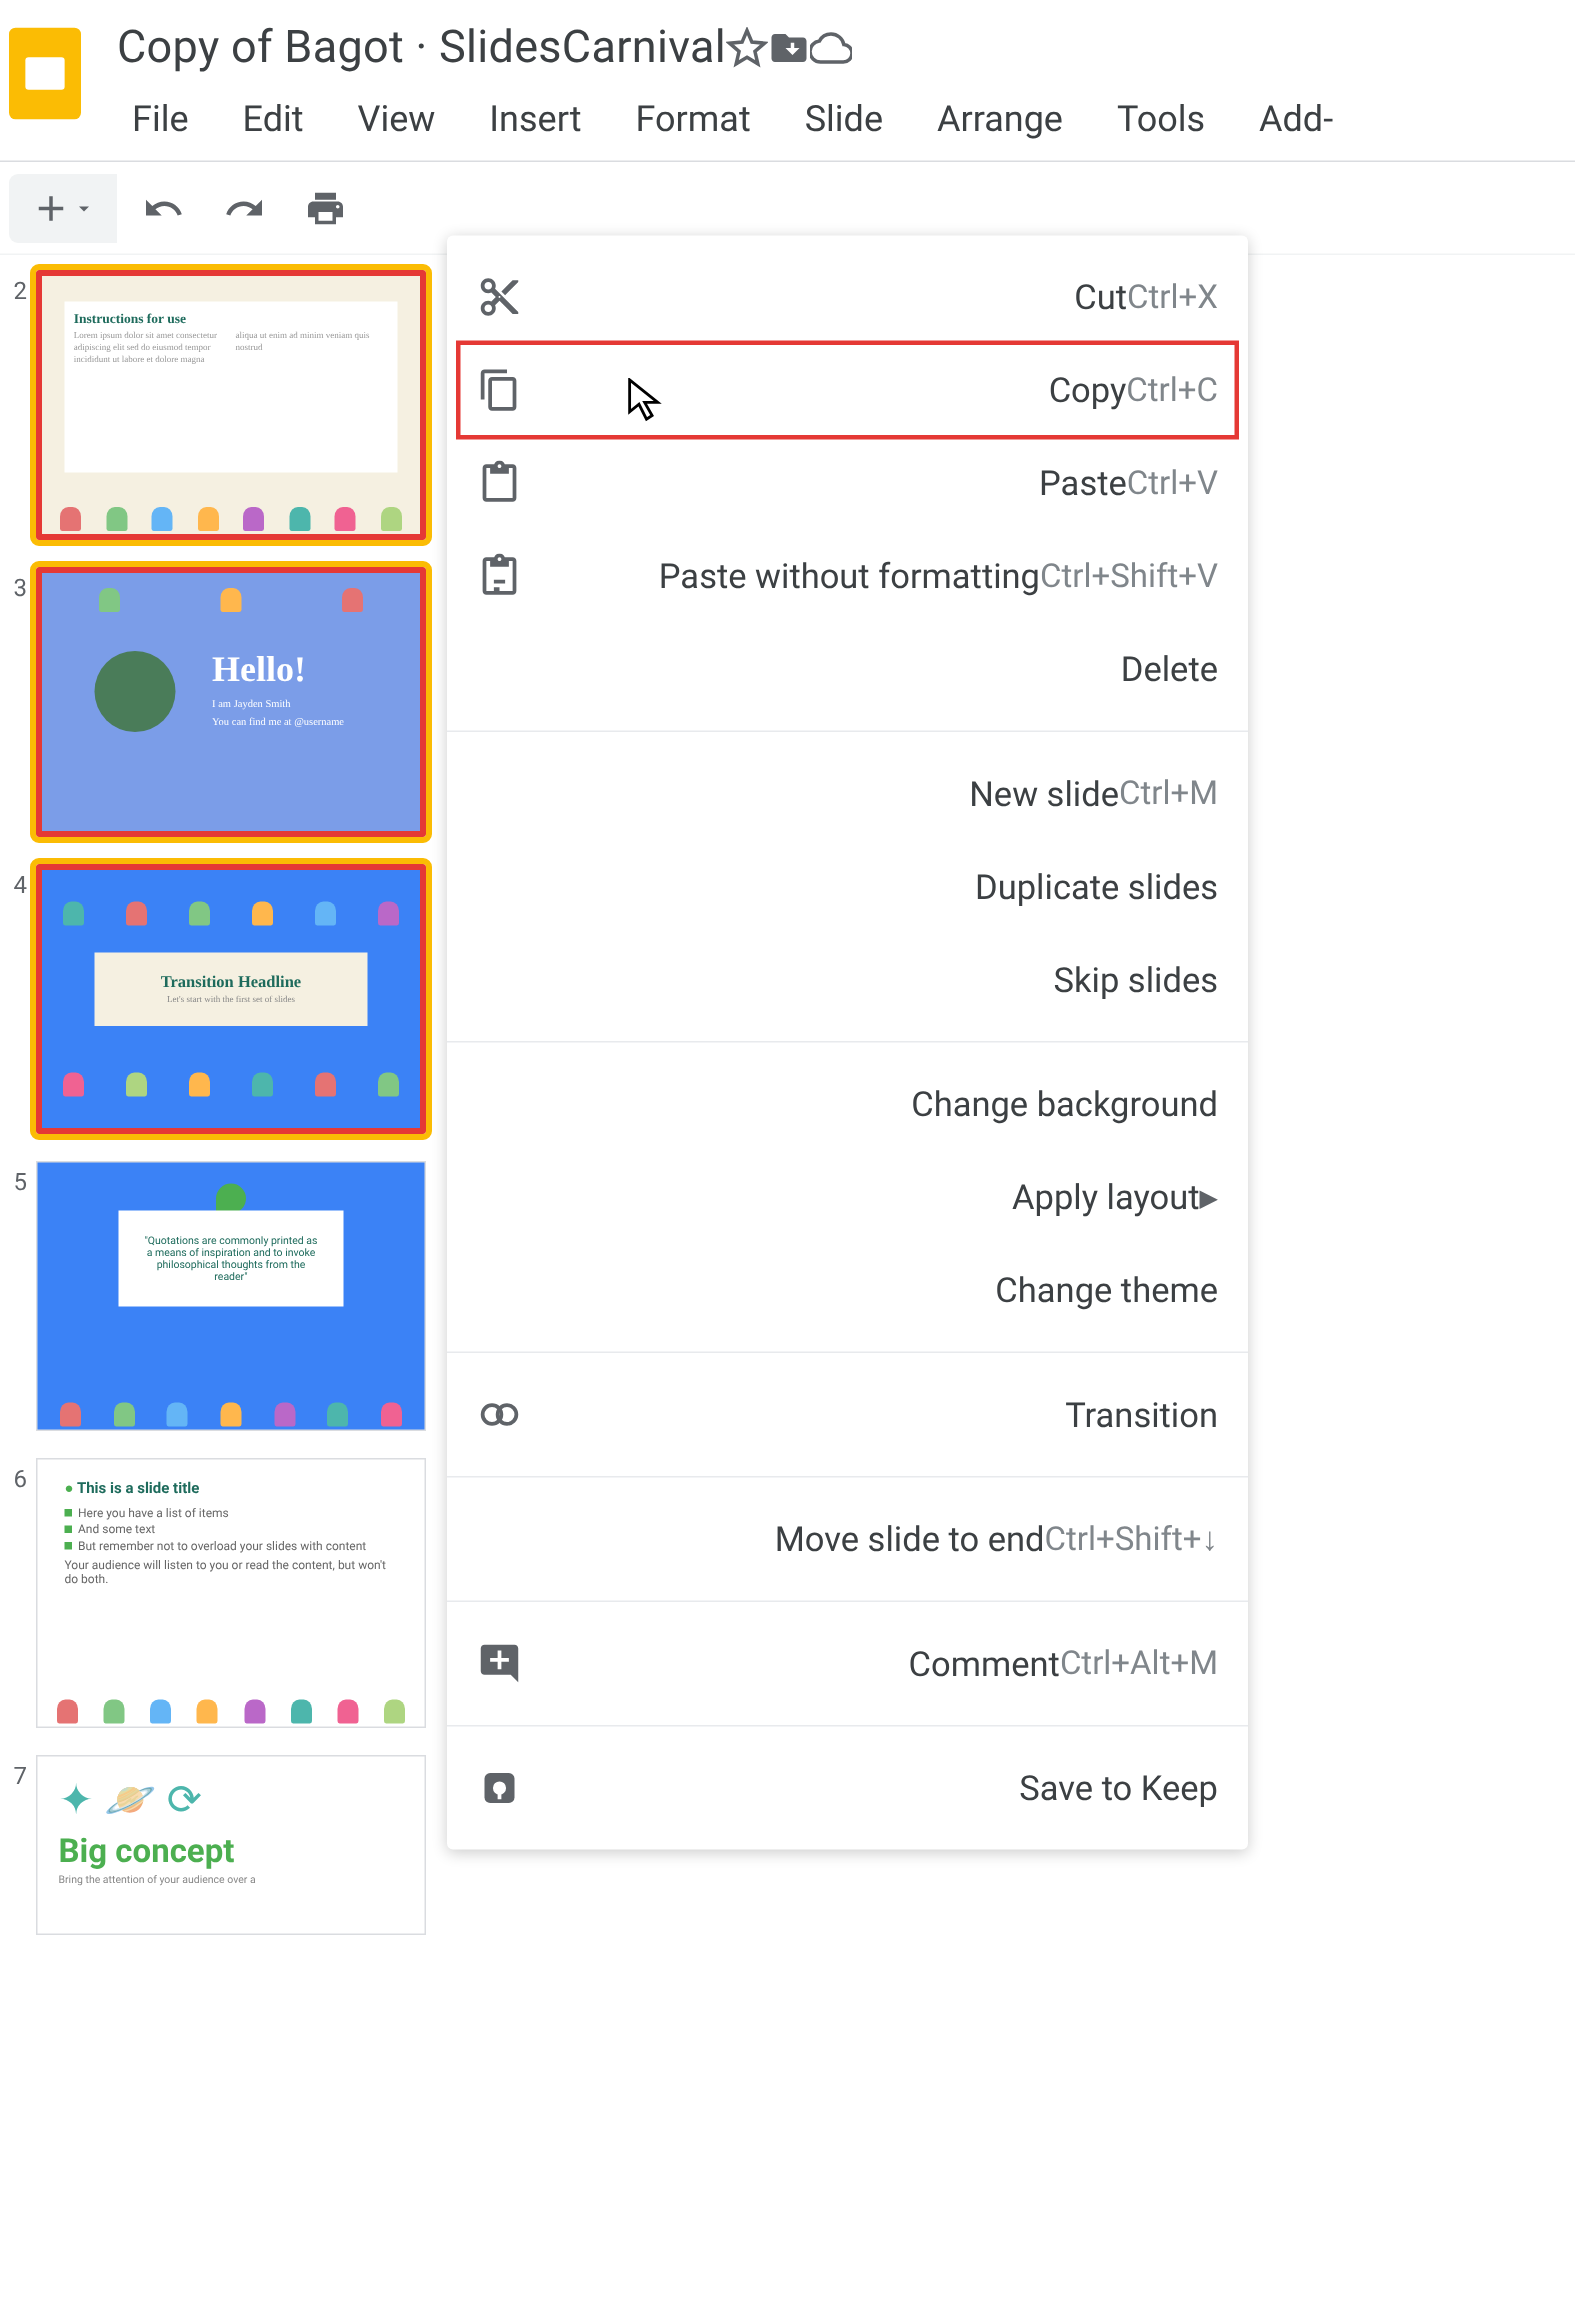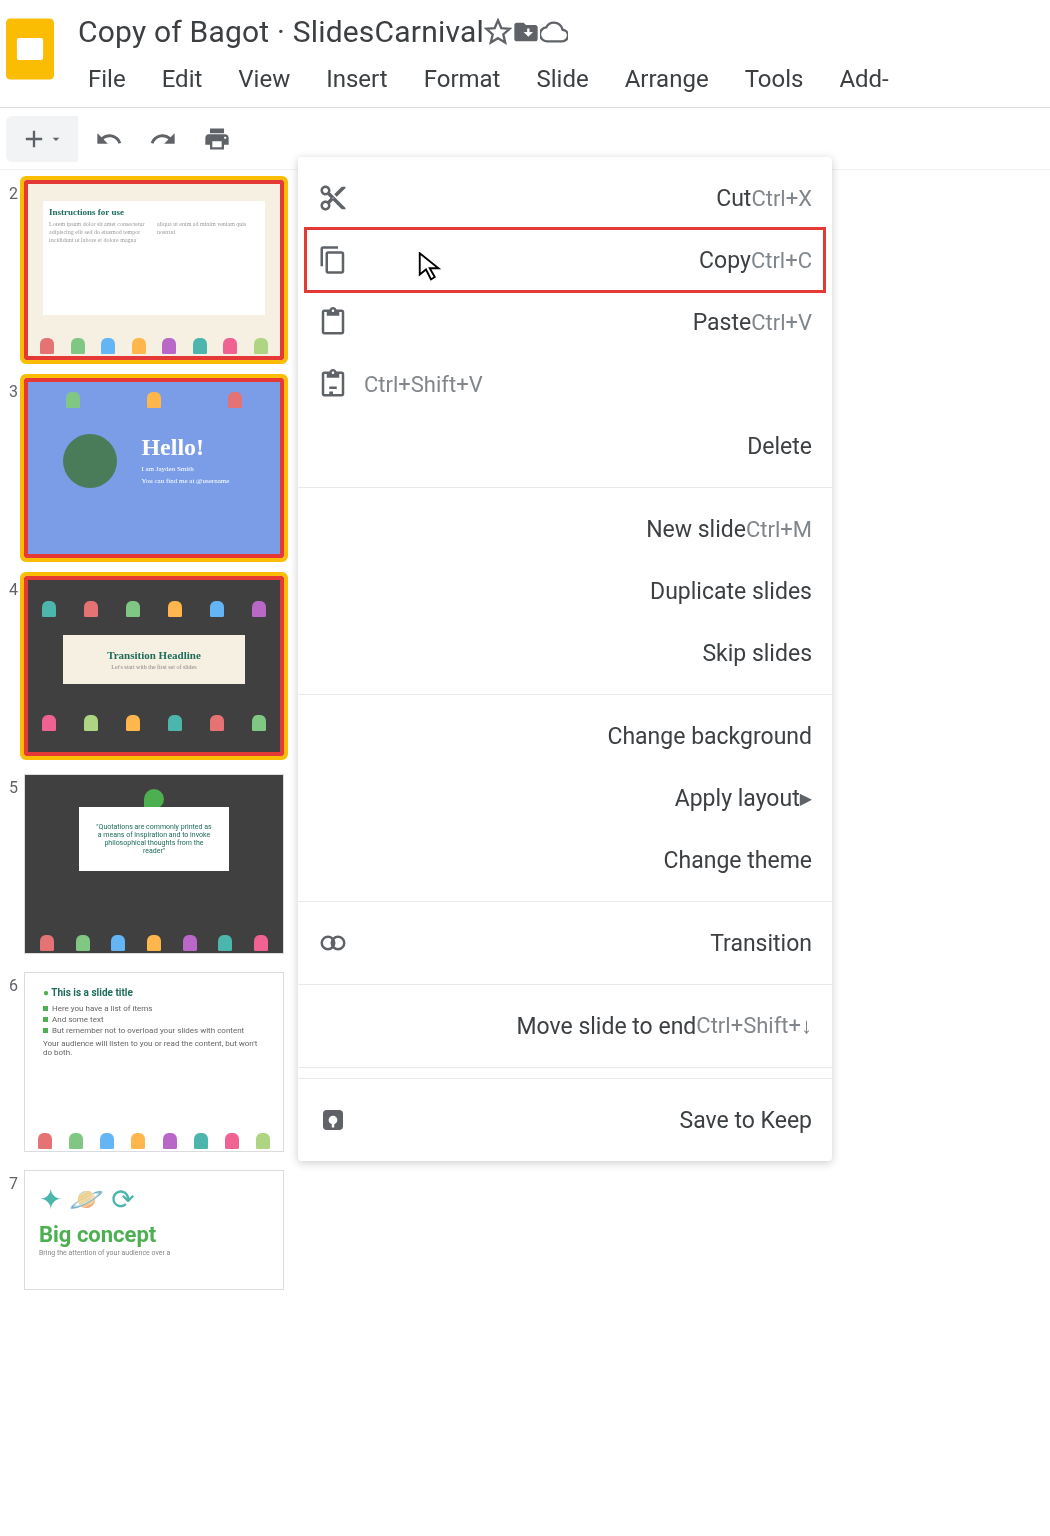--- a/index.html
+++ b/index.html
@@ -120,21 +120,21 @@
       outline: none;
     }
     .thumb.selected.hl {
       outline: 4px solid #fbbc04;
       border: 4px solid #e53935;
     }
     
     
     .slide-cream { background: #f5f0e1; }
     .slide-blue { background: #7b9de8; }
-    .slide-navy { background: #404040; }
+    .slide-navy { background: #3b82f6; }
     .slide-white { background: #fff; }
     .s2-card {
       background: #fff;
       width: 88%;
       height: 66%;
       position: absolute;
       left: 6%;
       top: 10%;
       font-size: 6px;
       color: #999;
@@ -479,20 +479,21 @@
     <svg class="cm-icon" viewBox="0 0 24 24">
         <path d="M19 2h-4.18C14.4.84 13.3 0 12 0c-1.3 0-2.4.84-2.82 2H5c-1.1 0-2 .9-2 2v16c0 1.1.9 2 2 2h14c1.1 0 2-.9 2-2V4c0-1.1-.9-2-2-2zm-7 0c.55 0 1 .45 1 1s-.45 1-1 1-1-.45-1-1 .45-1 1-1zm7 18H5V4h2v3h10V4h2v16z"></path>
       </svg>
     <span class="cm-label">Paste</span>
     <span class="cm-shortcut">Ctrl+V</span>
   </div>
   <div class="cm-item">
     <svg class="cm-icon" viewBox="0 0 24 24">
         <path d="M19 2h-4.18C14.4.84 13.3 0 12 0c-1.3 0-2.4.84-2.82 2H5c-1.1 0-2 .9-2 2v16c0 1.1.9 2 2 2h14c1.1 0 2-.9 2-2V4c0-1.1-.9-2-2-2zm-7 0c.55 0 1 .45 1 1s-.45 1-1 1-1-.45-1-1 .45-1 1-1zM9 18h3v2H9zm0-4h6v2H9zm10 6H5V4h2v3h10V4h2v16z"></path>
       </svg>
+    <span class="cm-label">Paste without formatting</span>
     <span class="cm-shortcut">Ctrl+Shift+V</span>
   </div>
   <div class="cm-item">
     <span class="cm-icon blank"></span>
     <span class="cm-label">Delete</span>
   </div>
   <div class="cm-sep"></div>
   <div class="cm-item">
     <span class="cm-icon blank"></span>
     <span class="cm-label">New slide</span>
@@ -528,20 +529,27 @@
       </svg>
     <span class="cm-label">Transition</span>
   </div>
   <div class="cm-sep"></div>
   <div class="cm-item">
     <span class="cm-icon blank"></span>
     <span class="cm-label">Move slide to end</span>
     <span class="cm-shortcut">Ctrl+Shift+↓</span>
   </div>
   <div class="cm-sep"></div>
+  <div class="cm-item">
+    <svg class="cm-icon" viewBox="0 0 24 24">
+        <path d="M21.99 4c0-1.1-.89-2-1.99-2H4c-1.1 0-2 .9-2 2v12c0 1.1.9 2 2 2h14l4 4-.01-18zM17 11h-4v4h-2v-4H7V9h4V5h2v4h4v2z"></path>
+      </svg>
+    <span class="cm-label">Comment</span>
+    <span class="cm-shortcut">Ctrl+Alt+M</span>
+  </div>
   <div class="cm-sep"></div>
   <div class="cm-item">
     <svg class="cm-icon" viewBox="0 0 24 24">
         <rect x="4" y="4" width="16" height="16" rx="3" fill="#5f6368"></rect>
         <circle cx="12" cy="12" r="3.5" fill="#fff"></circle>
         <rect x="11" y="14" width="2" height="4" fill="#fff"></rect>
       </svg>
     <span class="cm-label">Save to Keep</span>
   </div>
 </div>

